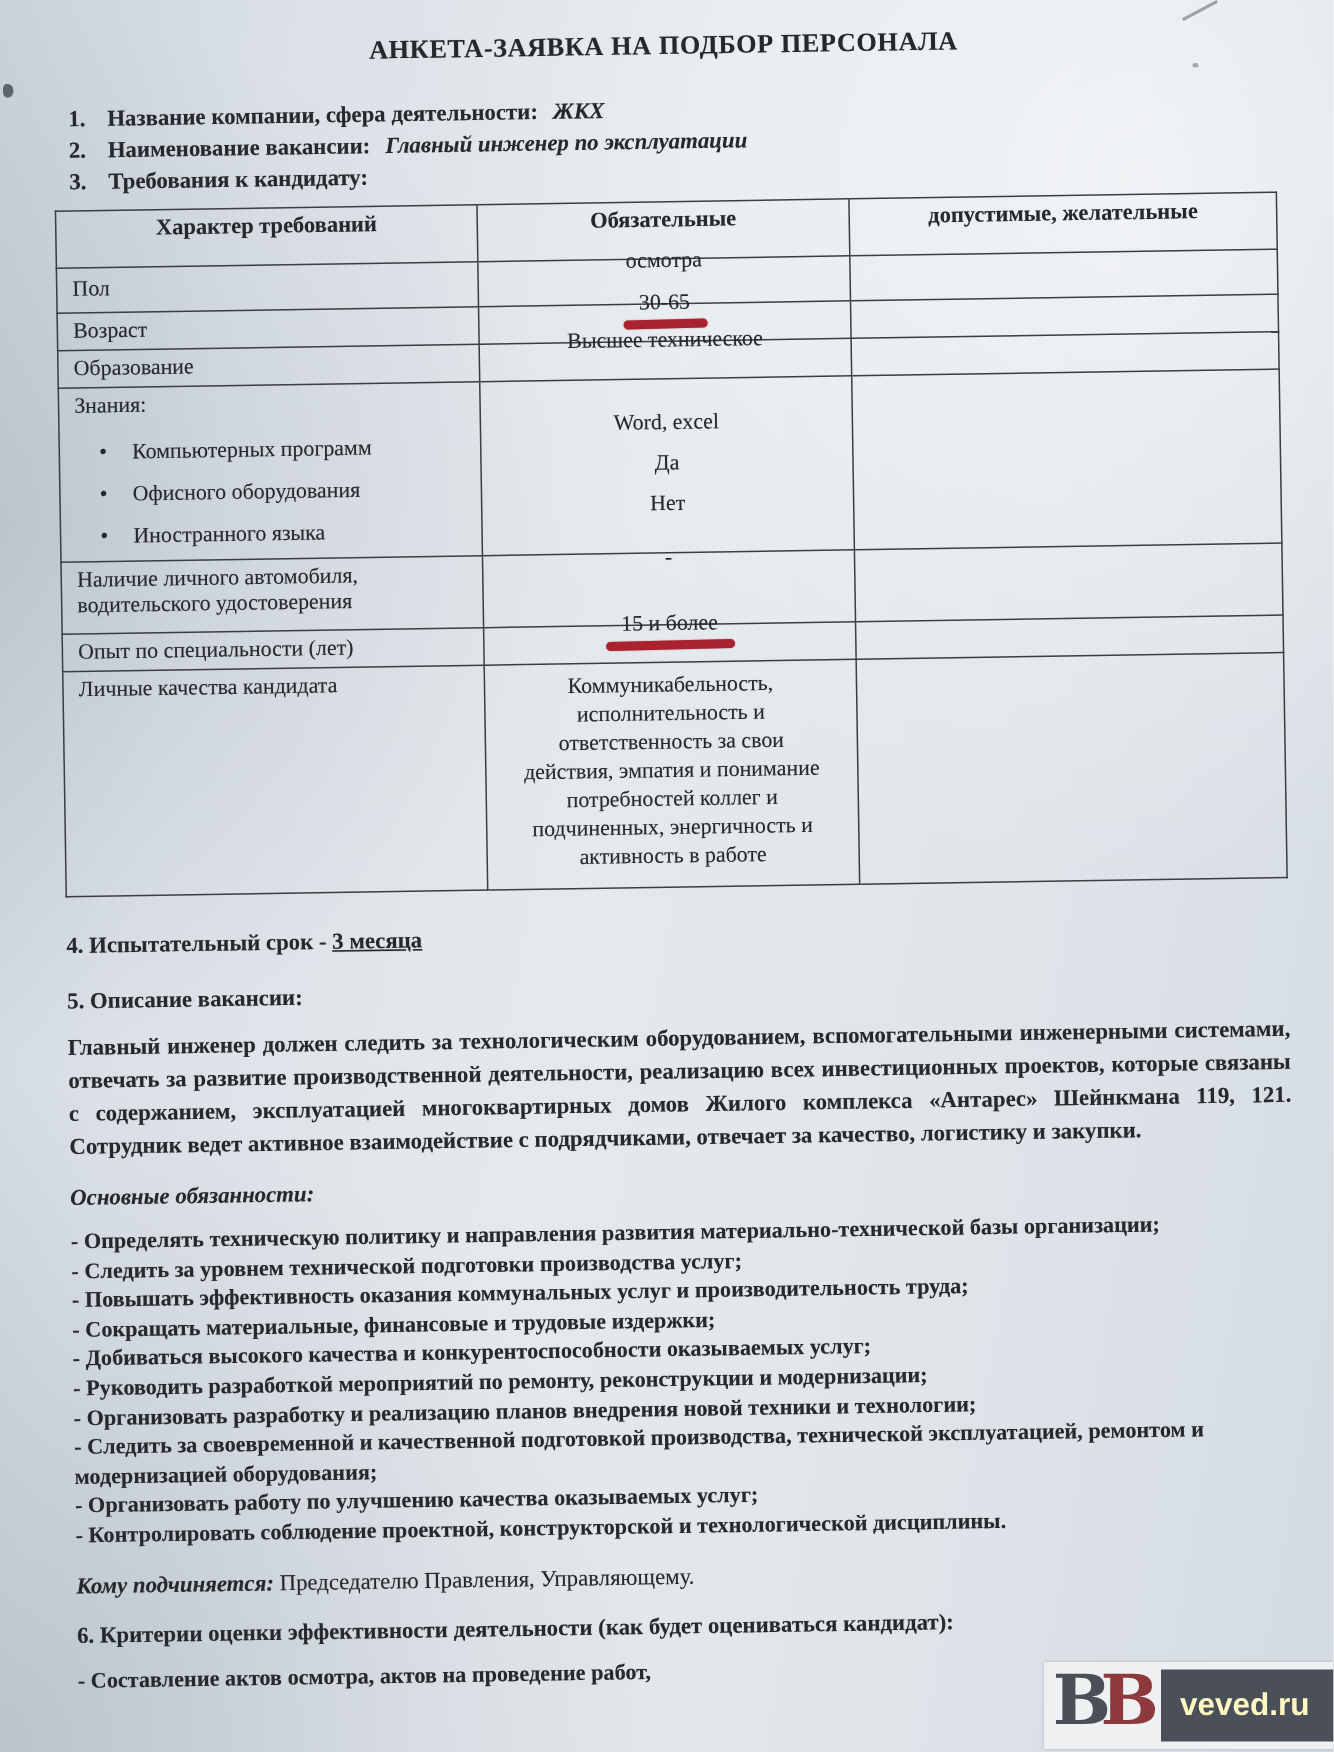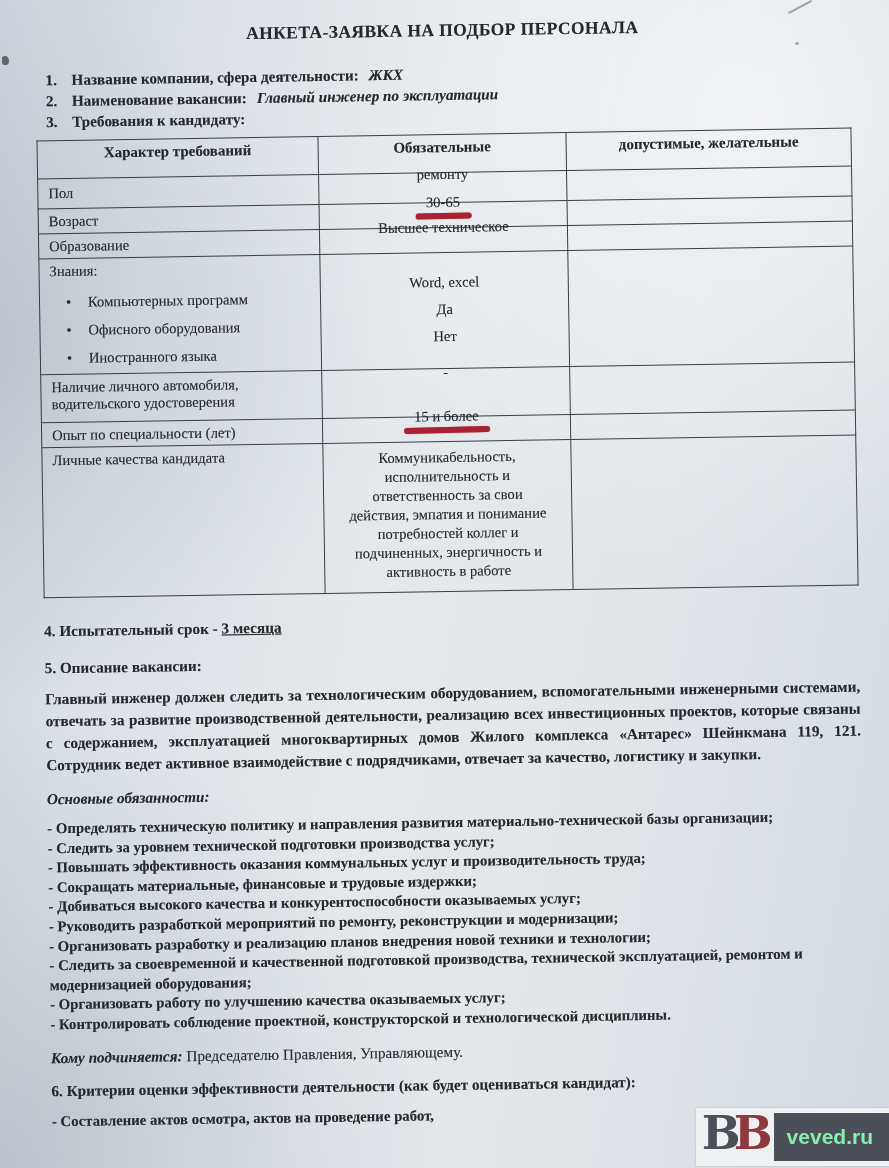--- a/index.html
+++ b/index.html
@@ -53,21 +53,21 @@
   .duties{margin-top:10px;}
   .duty{font-size:14.8px;font-weight:bold;line-height:19.6px;text-align:left;}
   .reports{margin-top:12px;font-size:15.2px;line-height:21px;}
   .reports .lead{font-weight:bold;font-style:italic;}
   .crit{margin-top:12px;font-size:15.2px;font-weight:bold;line-height:21px;}
   .last{margin-top:10px;font-size:14.8px;font-weight:bold;line-height:21px;}
   .watermark{position:absolute;right:0;bottom:2px;display:flex;align-items:flex-start;background:var(--wm-bg);padding:5px 0 5px 6px;box-shadow:0 0 2px rgba(0,0,0,.2);}
   .wm-bb{font-family:"DejaVu Serif",serif;font-weight:bold;font-size:46px;line-height:.9;letter-spacing:-7px;margin-right:8px;text-shadow:none;}
   .wm-bb .b1{color:var(--wm-gray);font-style:normal;}
   .wm-bb .b2{color:var(--wm-red);font-style:normal;}
-  .wm-site{background:var(--wm-gray);color:#86efac;font-family:"Liberation Sans",sans-serif;font-weight:bold;font-size:21px;padding:12px 16px 12px 13px;text-shadow:none;}
+  .wm-site{background:var(--wm-gray);color:#fef9c3;font-family:"Liberation Sans",sans-serif;font-weight:bold;font-size:21px;padding:12px 16px 12px 13px;text-shadow:none;}
   .pen-mark{position:absolute;top:6px;left:787px;width:26px;height:0;border-top:2px solid rgba(90,100,112,.55);transform:rotate(-28deg);}
   .pen-dot{position:absolute;top:42px;left:795px;width:4px;height:3px;background:rgba(90,100,112,.5);border-radius:50%;}
   .smudge{position:absolute;top:56px;left:2px;width:7px;height:9px;background:rgba(40,44,48,.65);border-radius:40% 60% 55% 45%;}
 </style>
 </head>
 <body>
 
 <div class="sheet">
 
   <div class="title">АНКЕТА-ЗАЯВКА НА ПОДБОР ПЕРСОНАЛА</div>
@@ -96,21 +96,21 @@
         <col style="width:35%">
       </colgroup>
     <tbody>
         <tr>
       <th>Характер требований</th>
       <th>Обязательные</th>
       <th>допустимые,  желательные</th>
     </tr>
     <tr class="r-gender">
       <td class="lbl">Пол</td>
-      <td class="val"><span class="raise">ремонту</span></td>
+      <td class="val"><span class="raise">осмотра</span></td>
       <td></td>
     </tr>
     <tr class="r-age">
       <td class="lbl">Возраст</td>
       <td class="val">
         <span class="raise rel">
           <span>30-65</span>
           <i class="red-line"></i>
         </span>
       </td>

